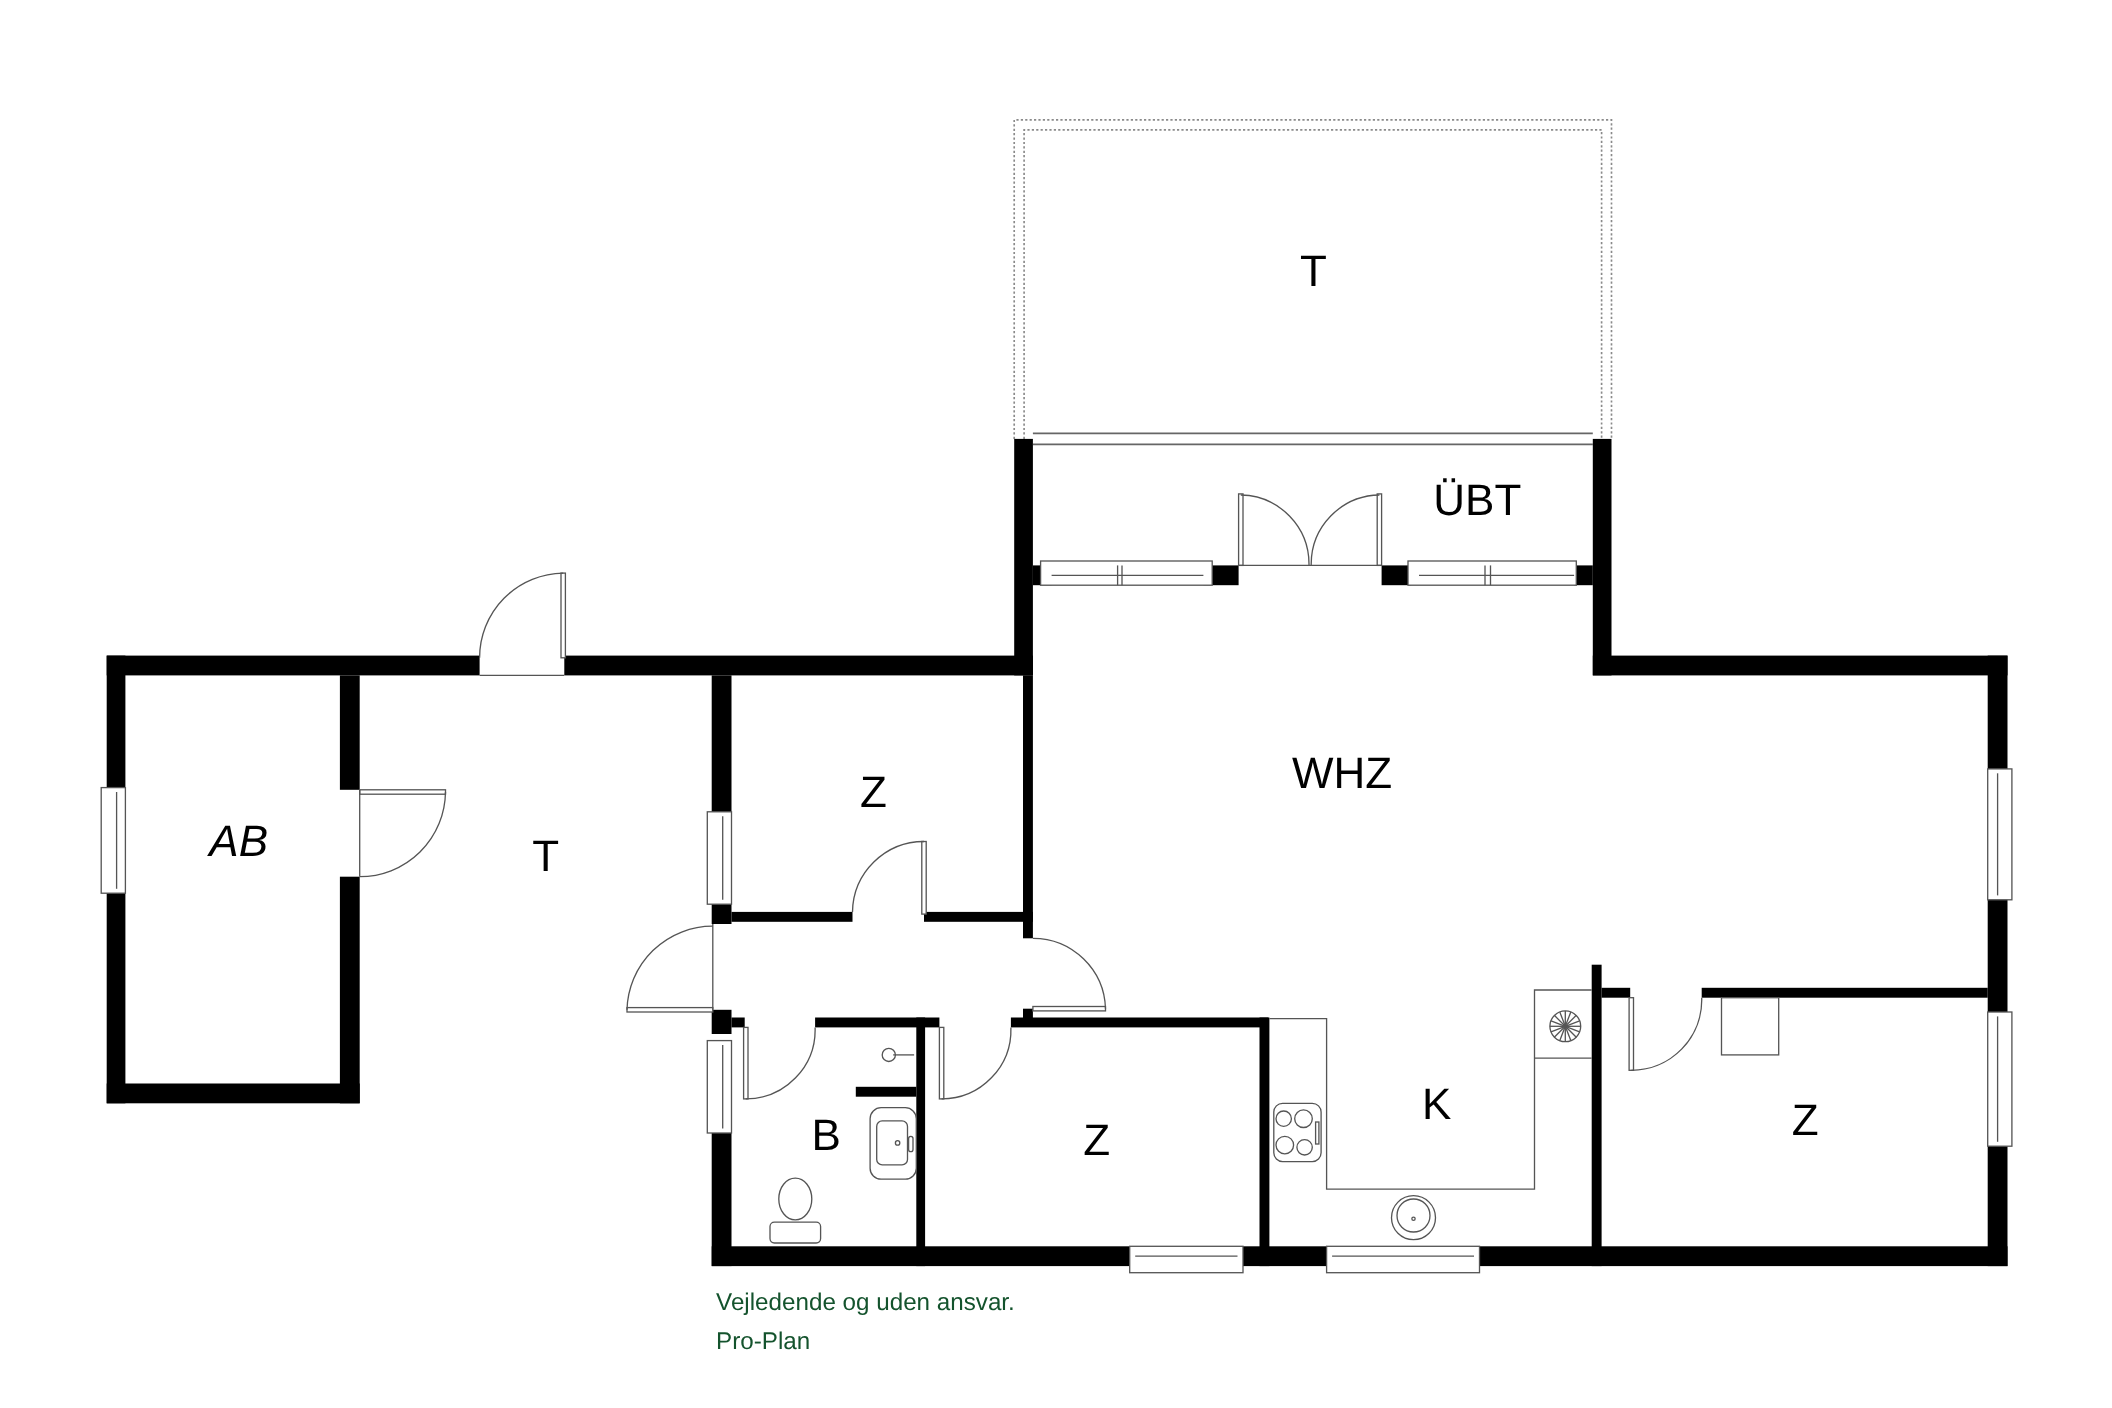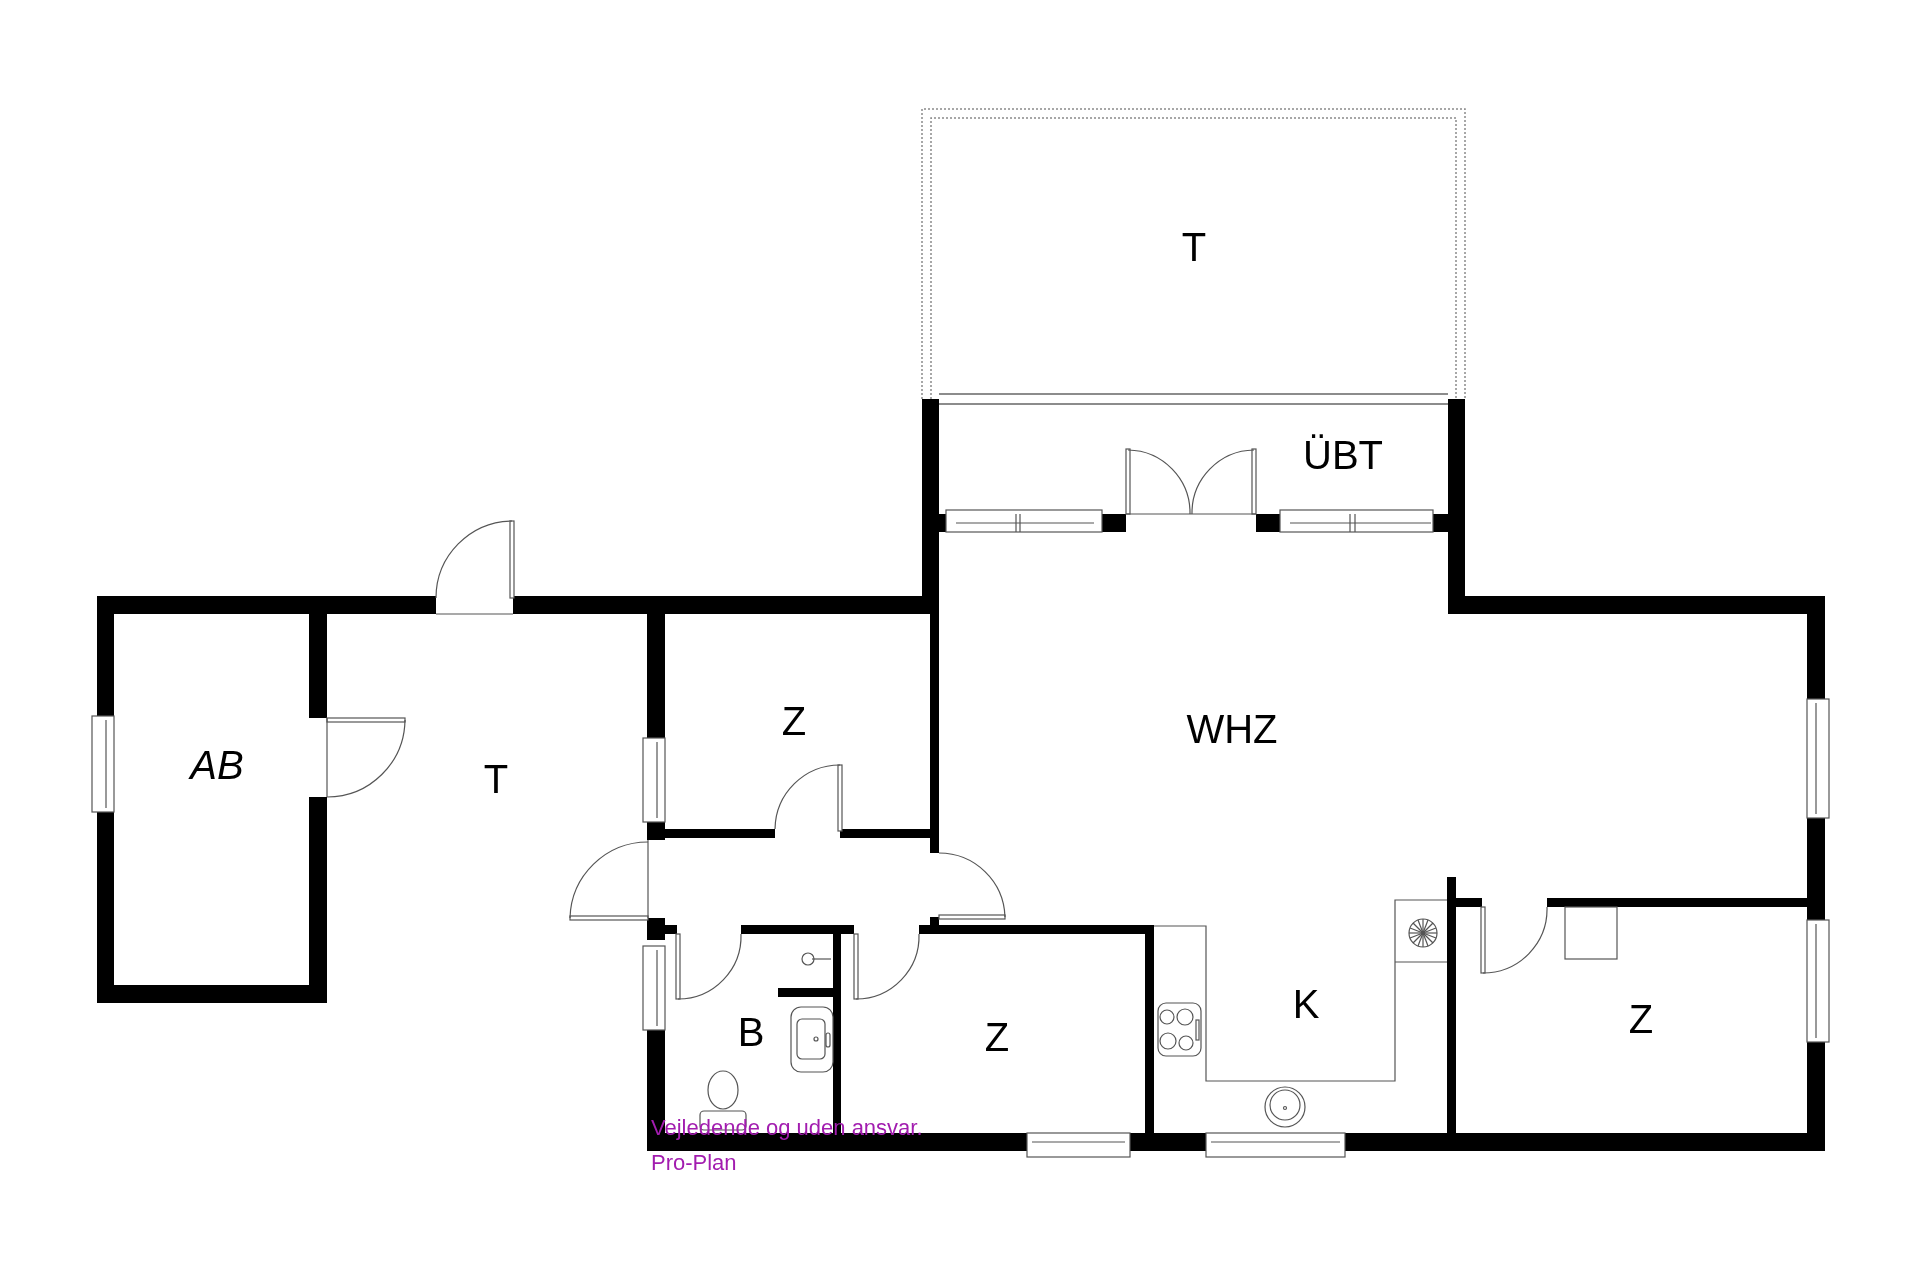--- a/index.html
+++ b/index.html
@@ -1,19 +1,19 @@
 <!DOCTYPE html>
 <html><head>
 <meta charset="utf-8">
 <style>
   html, body { margin:0; padding:0; background:#ffffff; }
   body { width:1920px; height:1280px; position:relative; overflow:hidden; font-family:"Liberation Sans", sans-serif; }
   #plan { position:absolute; left:0; top:0; }
   .room-label { position:absolute; transform:translate(-50%,-50%); font-family:"Liberation Sans", sans-serif; color:#000; font-size:40px; line-height:1; white-space:nowrap; }
-  .footer { position:absolute; left:651px; top:1110px; font-family:"Liberation Sans", sans-serif; font-size:22px; line-height:35px; color:#a21caf; }
+  .footer { position:absolute; left:651px; top:1166px; font-family:"Liberation Sans", sans-serif; font-size:22px; line-height:35px; color:#14532d; }
 </style>
 </head>
 <body>
 
 <svg id="plan" width="1920" height="1280" viewBox="0 0 1920 1280" xmlns="http://www.w3.org/2000/svg">
 
   <g fill="none" stroke="#8a8a8a" stroke-width="1.5" stroke-dasharray="2,2">
     <polyline points="922,399 922,109 1465,109 1465,399"></polyline>
     <polyline points="931,399 931,118 1456,118 1456,399"></polyline>
   </g>
@@ -235,21 +235,21 @@
 
     <rect x="1565" y="907" width="52" height="52"></rect>
   </g>
 </svg>
 
 <div class="room-label" style="left:1194px;top:247px;">T</div>
 <div class="room-label" style="left:1343px;top:455px;text-align:right;">ÜBT</div>
 <div class="room-label" style="left:217px;top:765px;font-style:italic;">AB</div>
 <div class="room-label" style="left:496px;top:779px;">T</div>
 <div class="room-label" style="left:794px;top:721px;">Z</div>
-<div class="room-label" style="left:1220px;top:729px;margin-left:12px;">WHZ</div>
+<div class="room-label" style="left:1220px;top:703px;">WHZ</div>
 <div class="room-label" style="left:751px;top:1032px;">B</div>
 <div class="room-label" style="left:997px;top:1037px;">Z</div>
 <div class="room-label" style="left:1306px;top:1004px;">K</div>
 <div class="room-label" style="left:1641px;top:1019px;">Z</div>
 
 <div class="footer">
   <div>Vejledende og uden ansvar.</div>
   <div>Pro-Plan</div>
 </div>
 

